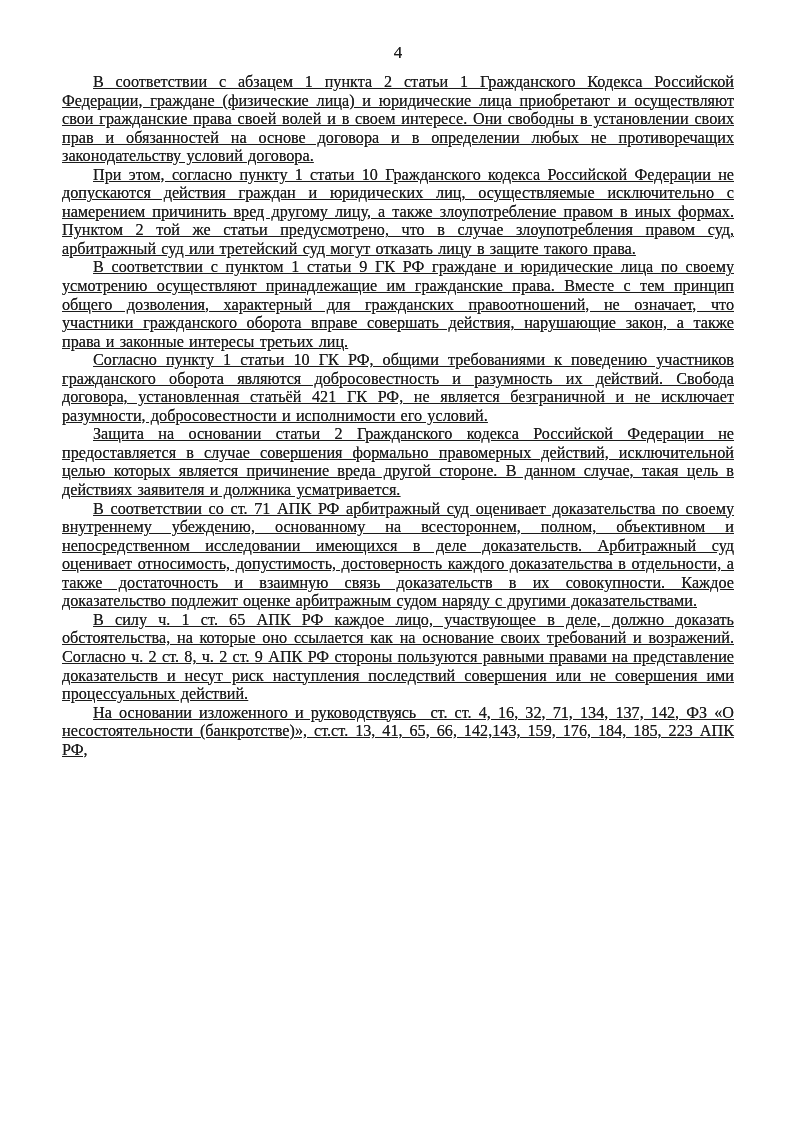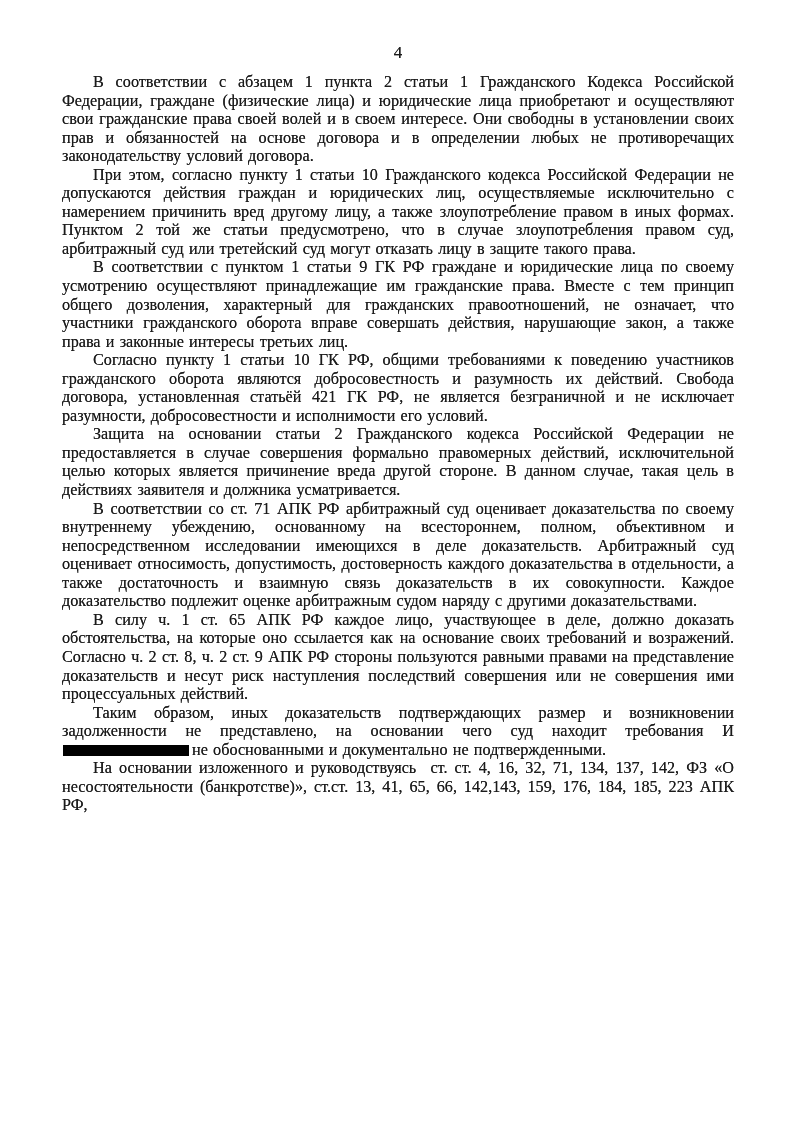--- a/index.html
+++ b/index.html
@@ -34,20 +34,21 @@
   .body-text p {
     margin: 0;
     padding: 0;
     text-align: justify;
     text-indent: 31px;
     font-size: 16.2px;
     line-height: 18.55px;
     word-spacing: 1.2px;
     
     text-shadow: 0 0 0.65px rgba(25,25,25,0.8);
+    text-decoration: underline;
   }
   .redaction {
     display: inline-block;
     width: 126px;
     height: 11px;
     background: #000000;
     vertical-align: baseline;
     transform: translateY(1px);
     margin-left: 1px;
     margin-right: 3px;
@@ -71,20 +72,17 @@
     <p>Согласно пункту 1 статьи 10 ГК РФ, общими требованиями к поведению участников гражданского оборота являются добросовестность и разумность их действий. Свобода договора, установленная статьёй 421 ГК РФ, не является безграничной и не исключает разумности, добросовестности и исполнимости его условий.</p>
 
 
     <p>Защита на основании статьи 2 Гражданского кодекса Российской Федерации не предоставляется в случае совершения формально правомерных действий, исключительной целью которых является причинение вреда другой стороне. В данном случае, такая цель в действиях заявителя и должника усматривается.</p>
 
     <p>В соответствии со ст. 71 АПК РФ арбитражный суд оценивает доказательства по своему внутреннему убеждению, основанному на всестороннем, полном, объективном и непосредственном исследовании имеющихся в деле доказательств. Арбитражный суд оценивает относимость, допустимость, достоверность каждого доказательства в отдельности, а также достаточность и взаимную связь доказательств в их совокупности. Каждое доказательство подлежит оценке арбитражным судом наряду с другими доказательствами.</p>
 
     <p>В силу ч. 1 ст. 65 АПК РФ каждое лицо, участвующее в деле, должно доказать обстоятельства, на которые оно ссылается как на основание своих требований и возражений. Согласно ч. 2 ст. 8, ч. 2 ст. 9 АПК РФ стороны пользуются равными правами на представление доказательств и несут риск наступления последствий совершения или не совершения ими процессуальных действий.</p>
 
 
-    <p>
-      <span>Таким образом, иных доказательств подтверждающих размер и возникновении задолженности не представлено, на основании чего суд находит требования И</span><span class="redaction"></span><span>не обоснованными и документально не подтвержденными.</span>
-    </p>
 
     <p>На основании изложенного и руководствуясь&nbsp;&nbsp;ст. ст. 4, 16, 32, 71, 134, 137, 142, ФЗ «О несостоятельности (банкротстве)», ст.ст. 13, 41, 65, 66, 142,143, 159, 176, 184, 185, 223 АПК РФ,</p>
 
   </div>
 </div>
 
 </body></html>

